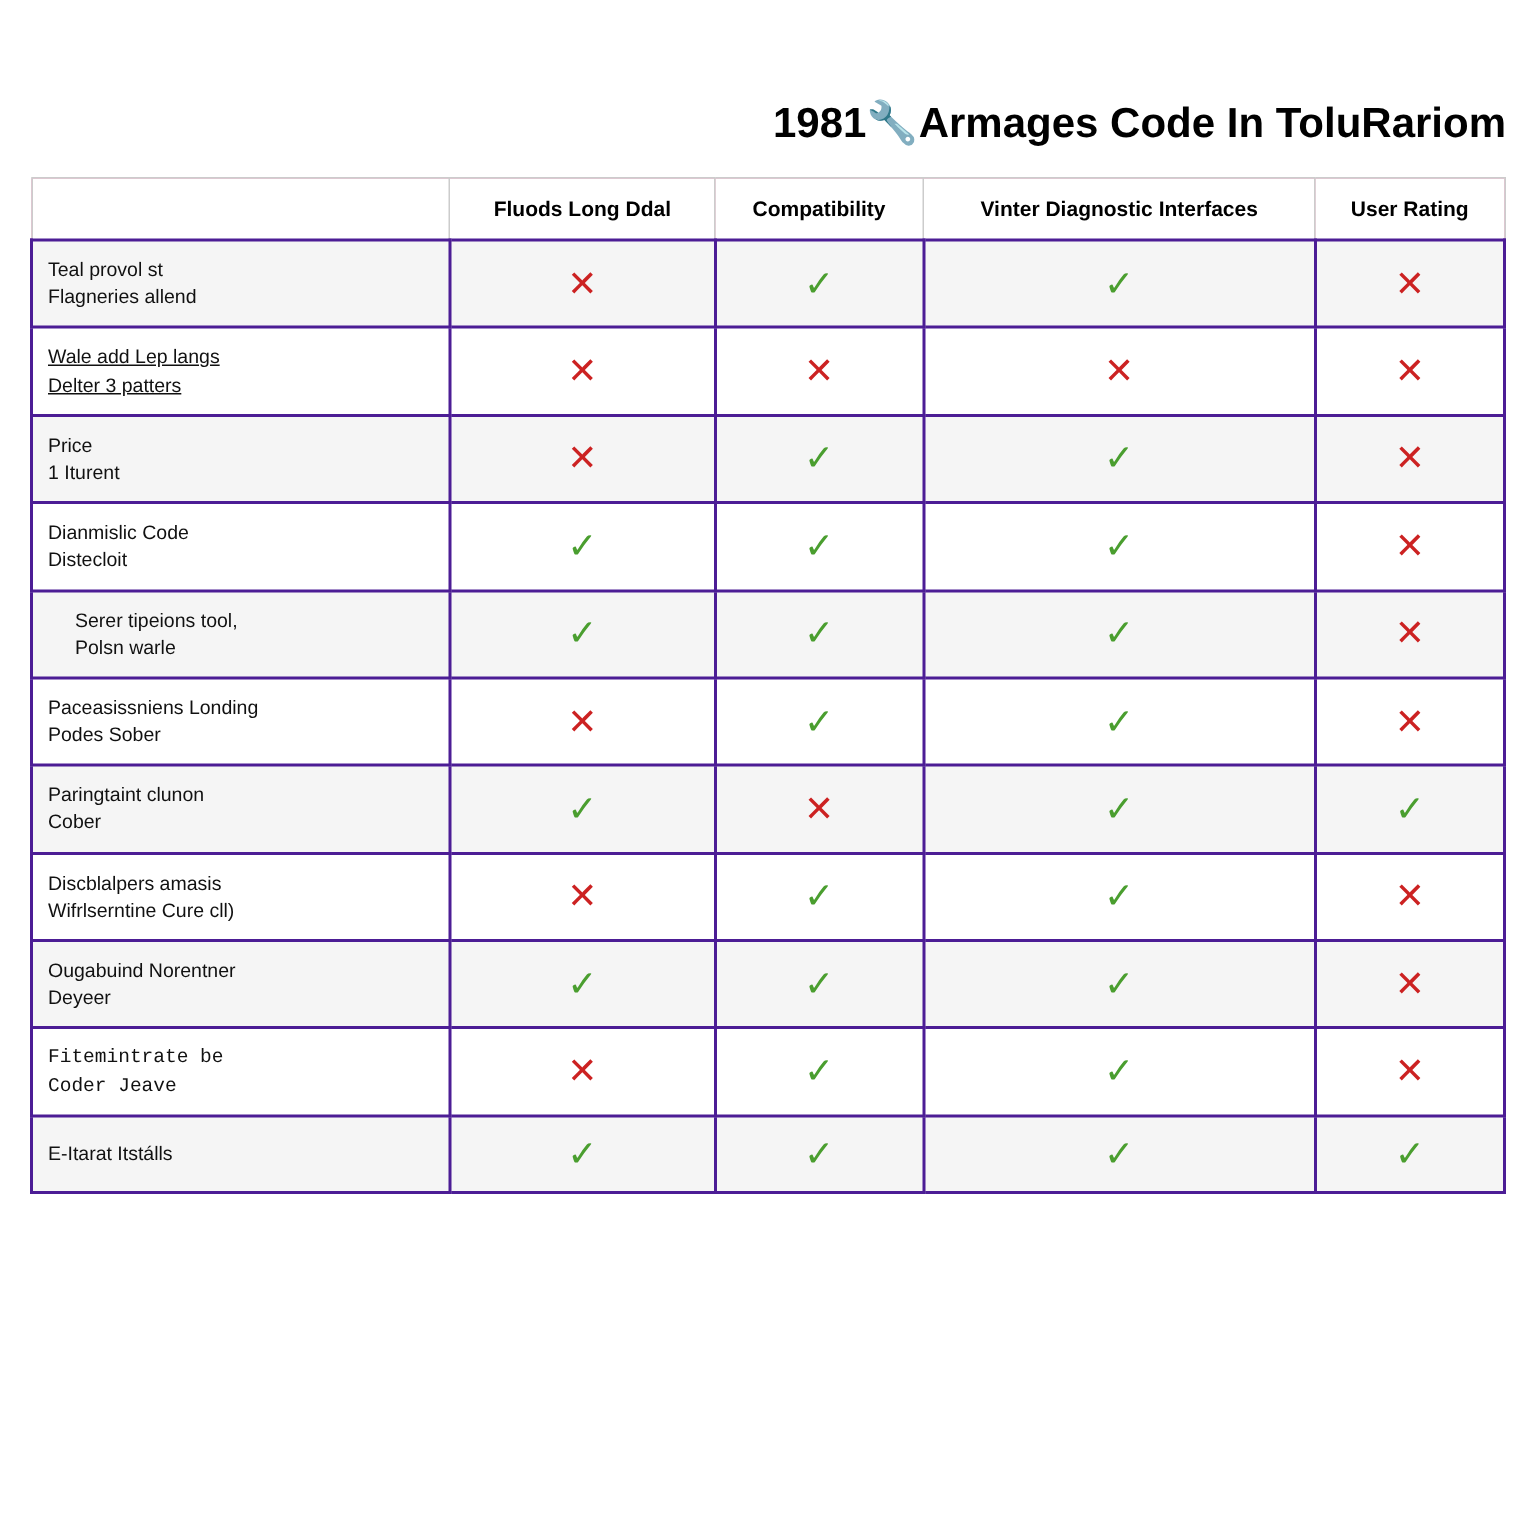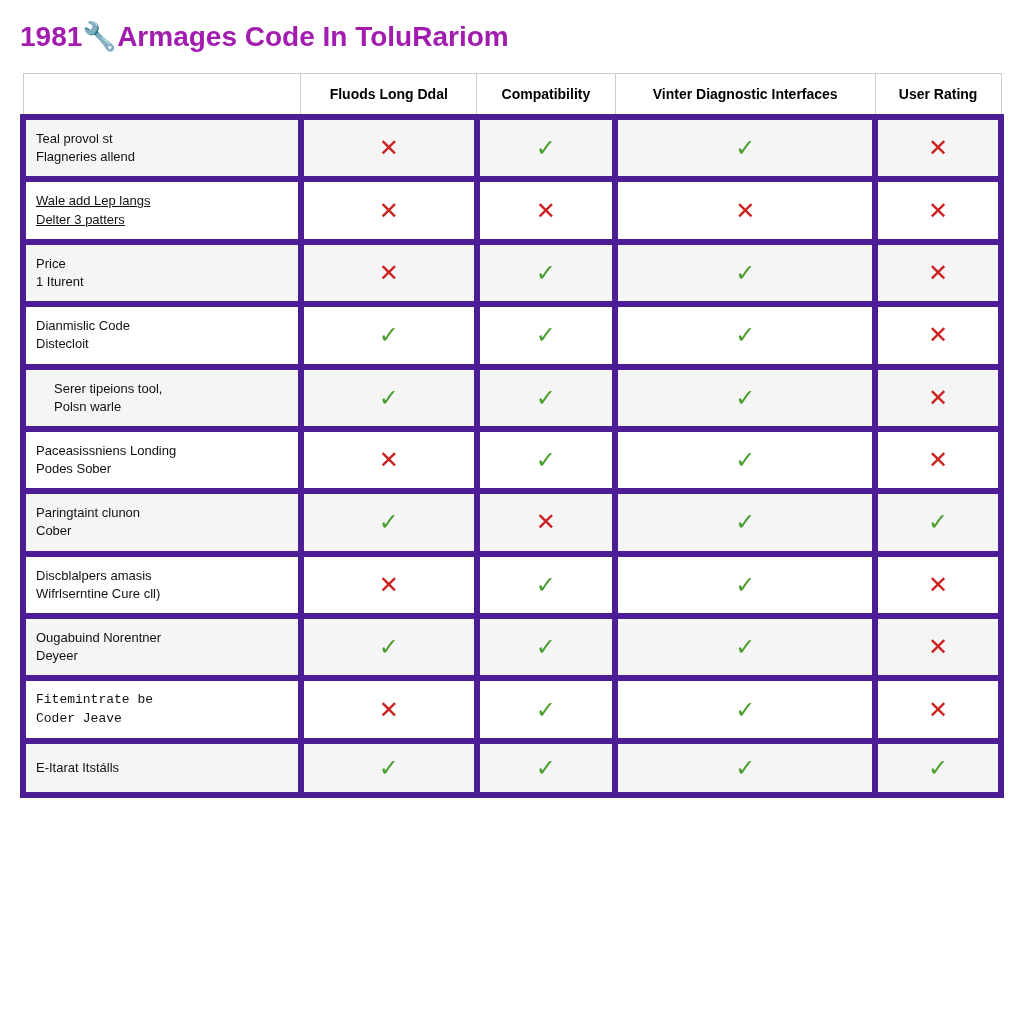--- a/index.html
+++ b/index.html
@@ -4,25 +4,26 @@
   <style>
     * { box-sizing: border-box; margin: 0; padding: 0; }
     body {
       font-family: Arial, sans-serif;
       background: #fff;
       padding: 20px;
       width: 1024px;
       min-height: 1024px;
     }
     h1 {
-      text-align: left;
+      text-align: right;
       font-size: 28px;
       font-weight: bold;
       margin-bottom: 20px;
-      color: #a21caf;
+      color: #000000;
+      margin-top: 45px;
     }
     table {
       width: 100%;
       border-collapse: collapse;
       font-size: 14px;
     }
     thead tr {
       background: #be185d;
     }
     thead th {
@@ -38,21 +39,21 @@
       background: #fff;
       border: 1px solid #ccc;
     }
     tbody tr:nth-child(odd) {
       background: #f5f5f5;
     }
     tbody tr:nth-child(even) {
       background: #fff;
     }
     tbody td {
-      border: 6px solid #4c1d95;
+      border: 2px solid #4c1d95;
       padding: 10px 10px;
       vertical-align: middle;
     }
     tbody td.row-label {
       font-size: 13px;
       color: #111;
       text-align: left;
       min-width: 220px;
       line-height: 1.4;
     }

